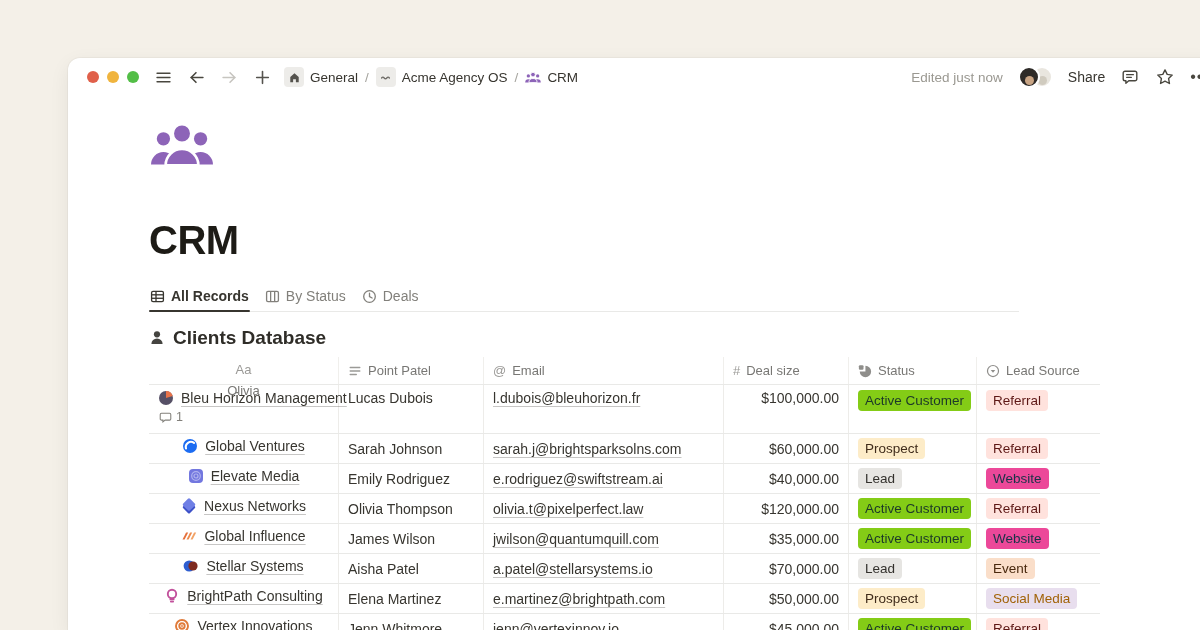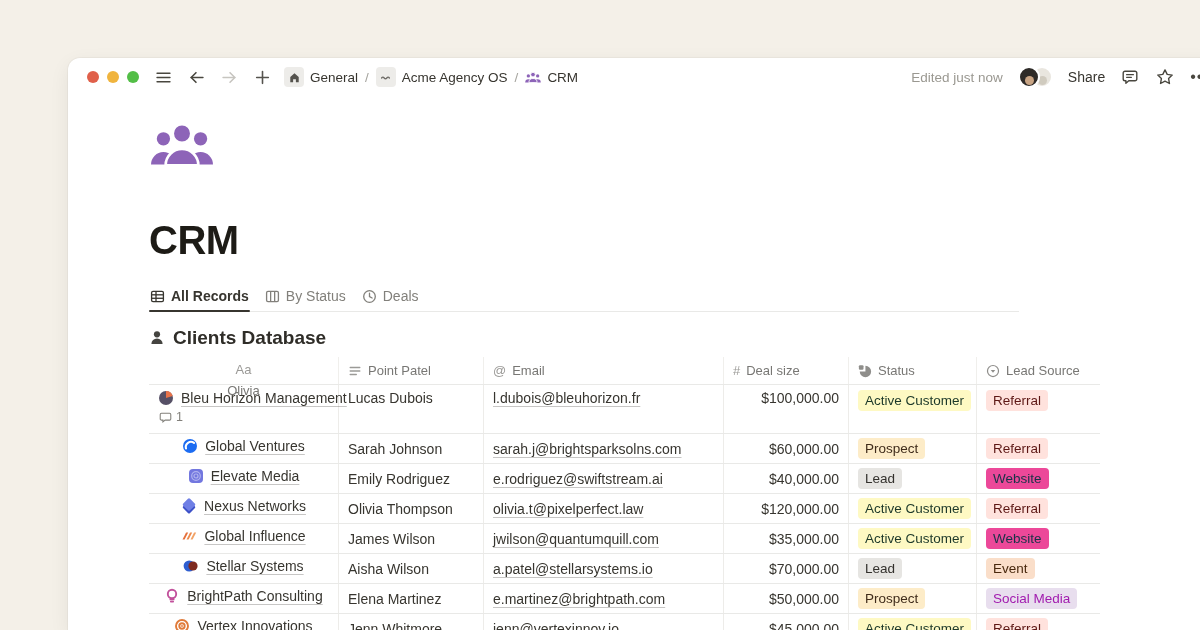--- a/index.html
+++ b/index.html
@@ -60,27 +60,27 @@
   .tr:not(.tall) .td { align-items:center; padding-top:4px; padding-bottom:4px; }
   .c-company { width:190px;flex-direction:column; } .c-person { width:145px; } .c-email { width:240px; }
   .c-deal { width:125px; justify-content:flex-end; } .c-status { width:128px; } .c-source { width:123px; border-right:none; }
   .company-wrap { display:flex; flex-direction:column; gap:4px;text-align:center; }
   .company-line { display:flex; align-items:center; gap:7px; }
   .company-name { font-weight:500; color:#37352F; text-decoration:underline; text-decoration-color:rgba(55,51,47,0.28); text-underline-offset:2.5px; white-space:nowrap; }
   .email-link { color:#37352F; text-decoration:underline; text-decoration-color:rgba(55,51,47,0.28); text-underline-offset:2.5px; white-space:nowrap; }
   .deal-val { color:#37352F; white-space:nowrap; }
   .comment-count { display:flex; align-items:center; gap:4px; color:#82807B; font-size:12.5px; padding-left:1px; }
   .badge { display:inline-block; padding:1.5px 7px; border-radius:4px; font-size:13.5px; line-height:18px; white-space:nowrap; }
-  .b-green  { background:#fef9c3; color:#1C3829; }
+  .b-green  { background:#84cc16; color:#1C3829; }
   .b-yellow { background:#FDECC8; color:#402C1B; }
   .b-gray   { background:#E6E5E2; color:#32302C; }
   .b-red    { background:#FFE2DD; color:#5D1715; }
   .b-blue   { background:#ec4899; color:#183347; }
   .b-orange { background:#FADEC9; color:#49290E; }
-  .b-purple { background:#E8DEEE; color:#a21caf; }
+  .b-purple { background:#E8DEEE; color:#a16207; }
   .logo16 { width:16px; height:16px; flex:0 0 16px; }
   svg { display:block; }
 </style>
 </head>
 <body>
 
 <div class="card">
 
   <div class="topbar">
     <div class="traffic">
@@ -432,21 +432,21 @@
         <div class="td c-company">
             <div class="company-line">
           <svg class="logo16" viewBox="0 0 16 16">
                 <circle cx="6.2" cy="8" r="5.6" fill="#2E5ED0"></circle>
                 <circle cx="10" cy="8" r="4.6" fill="#7E2A20"></circle>
               </svg>
           <span class="company-name">Stellar Systems</span>
         </div>
           </div>
         <div class="td c-person">
-            <span>Aisha Wilson</span>
+            <span>Aisha Patel</span>
           </div>
         <div class="td c-email">
             <span class="email-link">a.patel@stellarsystems.io</span>
           </div>
         <div class="td c-deal">
             <span class="deal-val">$70,000.00</span>
           </div>
         <div class="td c-status">
             <span class="badge b-gray">Lead</span>
           </div>

